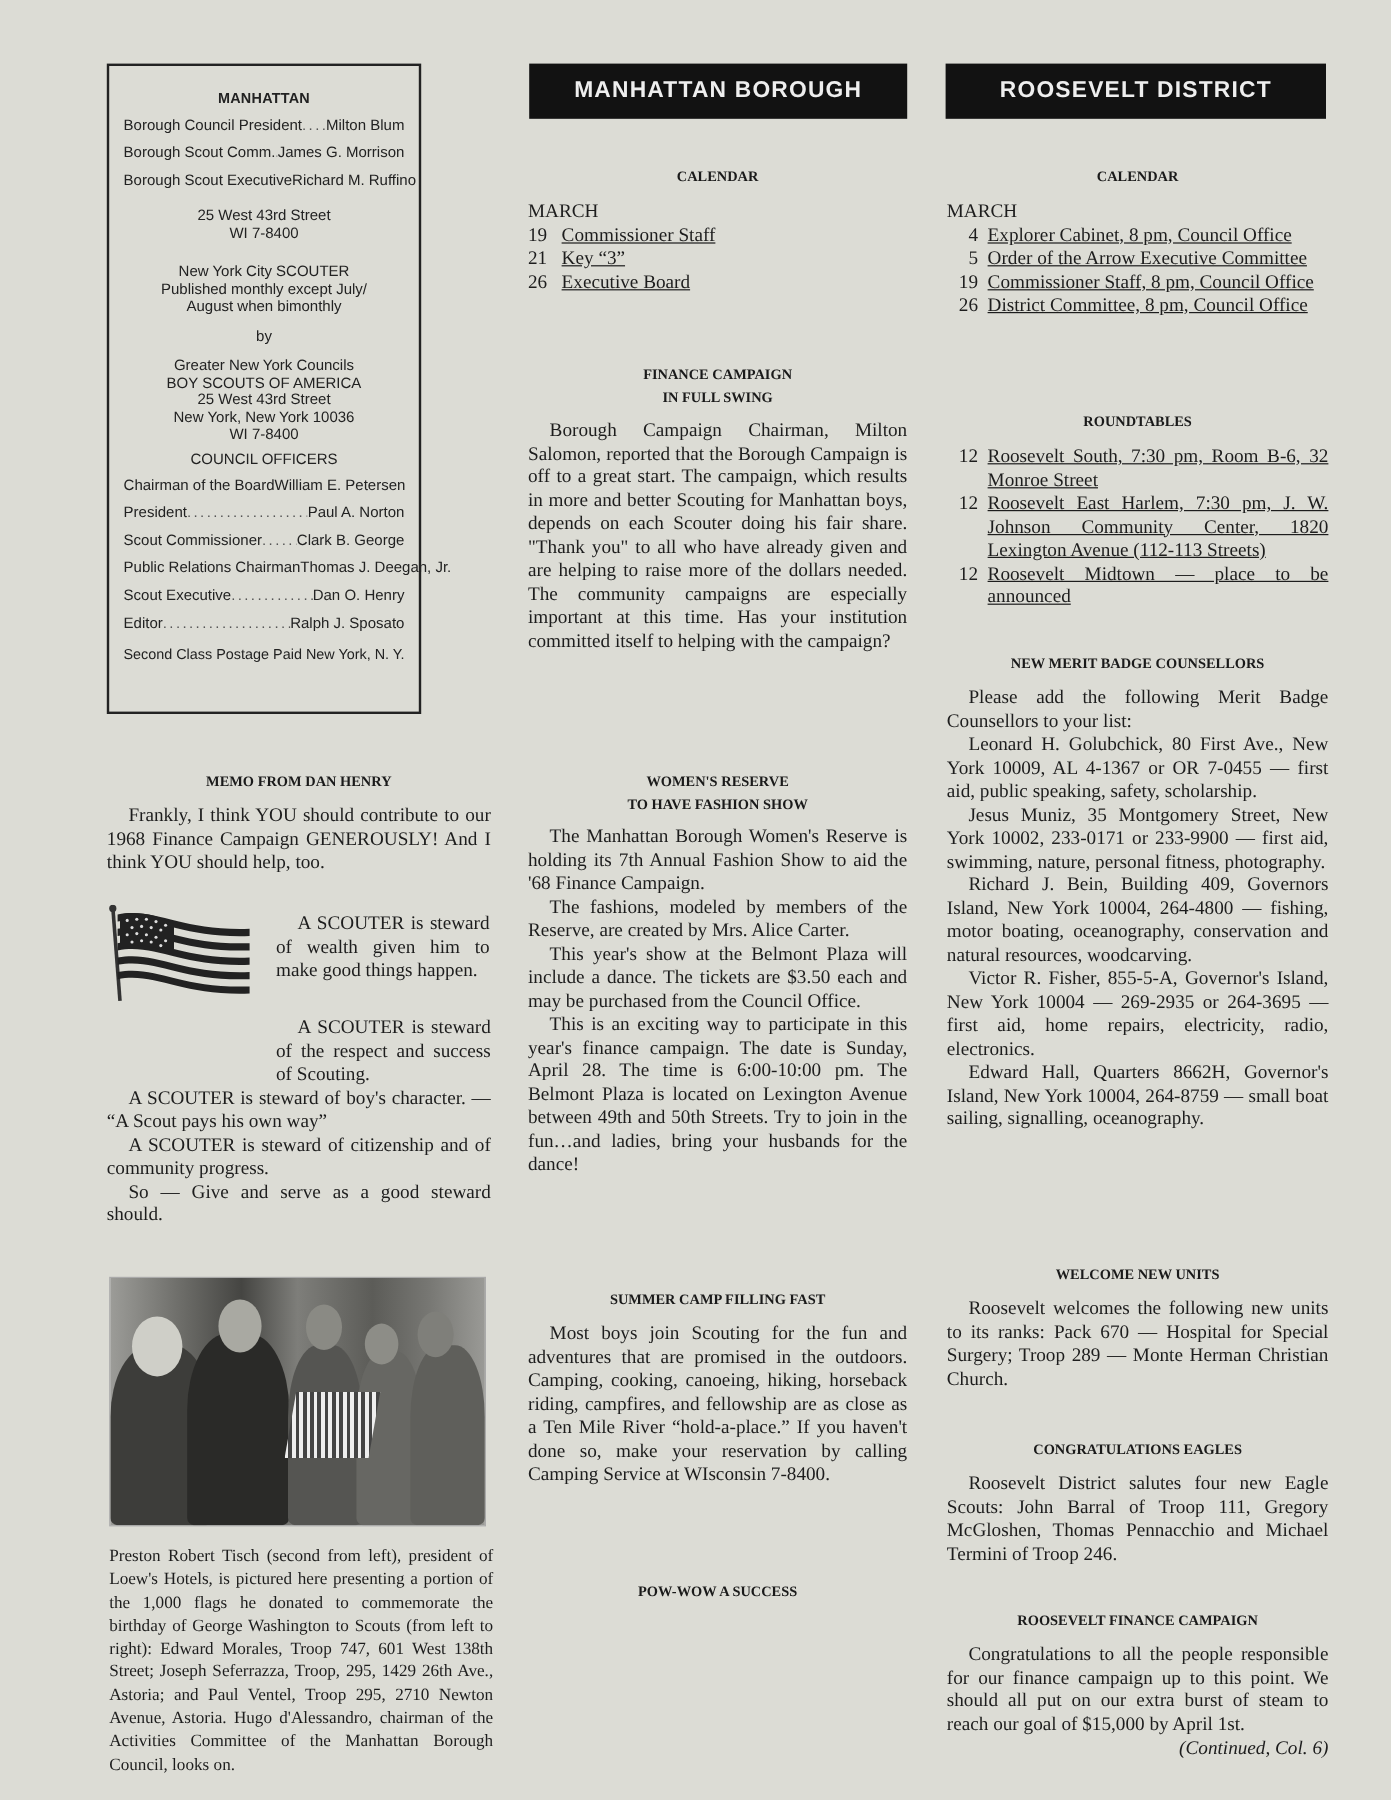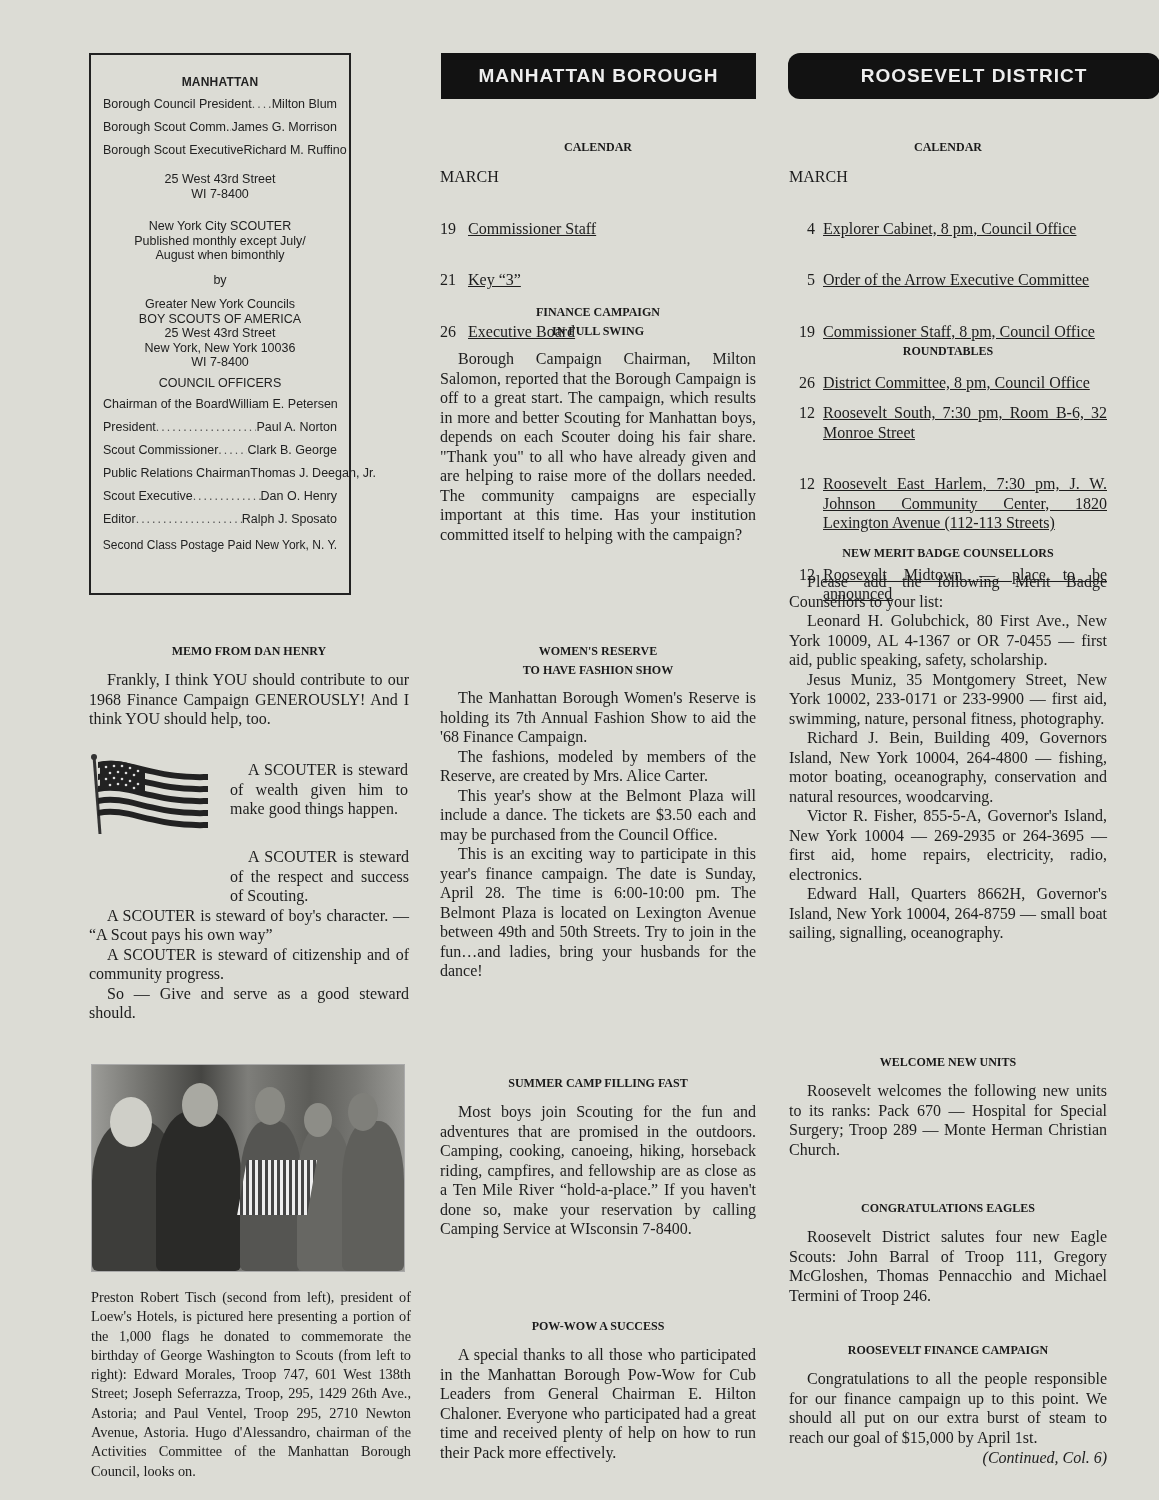--- a/index.html
+++ b/index.html
@@ -25,29 +25,29 @@
   .mast .center { text-align: center; line-height: 14.5px; }
   .mast .sp8 { height: 10px; }
   .mast .sp16 { height: 18px; }
 
   .banner {
     position: absolute; height: 46px; background: #121212; color: #eeeeee;
     font-family: "Liberation Sans", "DejaVu Sans", sans-serif; font-weight: bold;
     font-size: 19px; letter-spacing: 1px; text-align: center; line-height: 46px;
   }
   .banner1 { left: 441px; top: 53px; width: 315px; }
-  .banner2 { left: 788px; top: 53px; width: 372px; border-radius: 12px; }
+  .banner2 { left: 788px; top: 53px; width: 317px; }
 
   h3 {
     font-family: "Liberation Serif", "DejaVu Serif", serif;
     font-size: 12px; font-weight: bold; text-align: center; margin: 0; line-height: 19px; color: #1a1a1a;
   }
   p { margin: 0; font-size: 16px; line-height: 19.5px; text-align: justify; text-indent: 18px; }
   .cal { font-size: 16px; line-height: 19.5px; }
-  .cal .item { display: flex; margin-top: 32px; }
+  .cal .item { display: flex; }
   .cal .num { width: 26px; flex: none; text-align: right; padding-right: 8px; }
   .cal .txt { flex: 1; text-align: justify; text-decoration: underline; }
 
   .abs { position: absolute; }
   .flag {
     position: absolute; left: 90px; top: 754px; width: 125px; height: 82px;
   }
   .photo {
     position: absolute; left: 91px; top: 1064px; width: 312px; height: 206px;
     background: linear-gradient(90deg, #9c9c98 0%, #6a6a66 20%, #454542 35%, #7e7e7a 50%, #5c5c58 70%, #777773 85%, #9a9a96 100%);
@@ -249,21 +249,20 @@
 
 <div class="abs" style="left:440px; top:1074px; width:316px;">
   <h3>SUMMER CAMP FILLING FAST</h3>
   <div style="height:9px"></div>
   <p>Most boys join Scouting for the fun and adventures that are promised in the outdoors. Camping, cooking, canoeing, hiking, horseback riding, campfires, and fellowship are as close as a Ten Mile River “hold-a-place.” If you haven't done so, make your reservation by calling Camping Service at WIsconsin 7-8400.</p>
 </div>
 
 <div class="abs" style="left:440px; top:1317px; width:316px;">
   <h3>POW-WOW A SUCCESS</h3>
   <div style="height:9px"></div>
-  <p>A special thanks to all those who participated in the Manhattan Borough Pow-Wow for Cub Leaders from General Chairman E. Hilton Chaloner. Everyone who participated had a great time and received plenty of help on how to run their Pack more effectively.</p>
 </div>
 
 <div class="banner banner2">ROOSEVELT DISTRICT</div>
 
 <div class="abs" style="left:789px; top:138px; width:318px;">
   <h3>CALENDAR</h3>
   <div style="height:10px"></div>
   <div class="cal">
     <div>MARCH</div>
     <div class="item">

